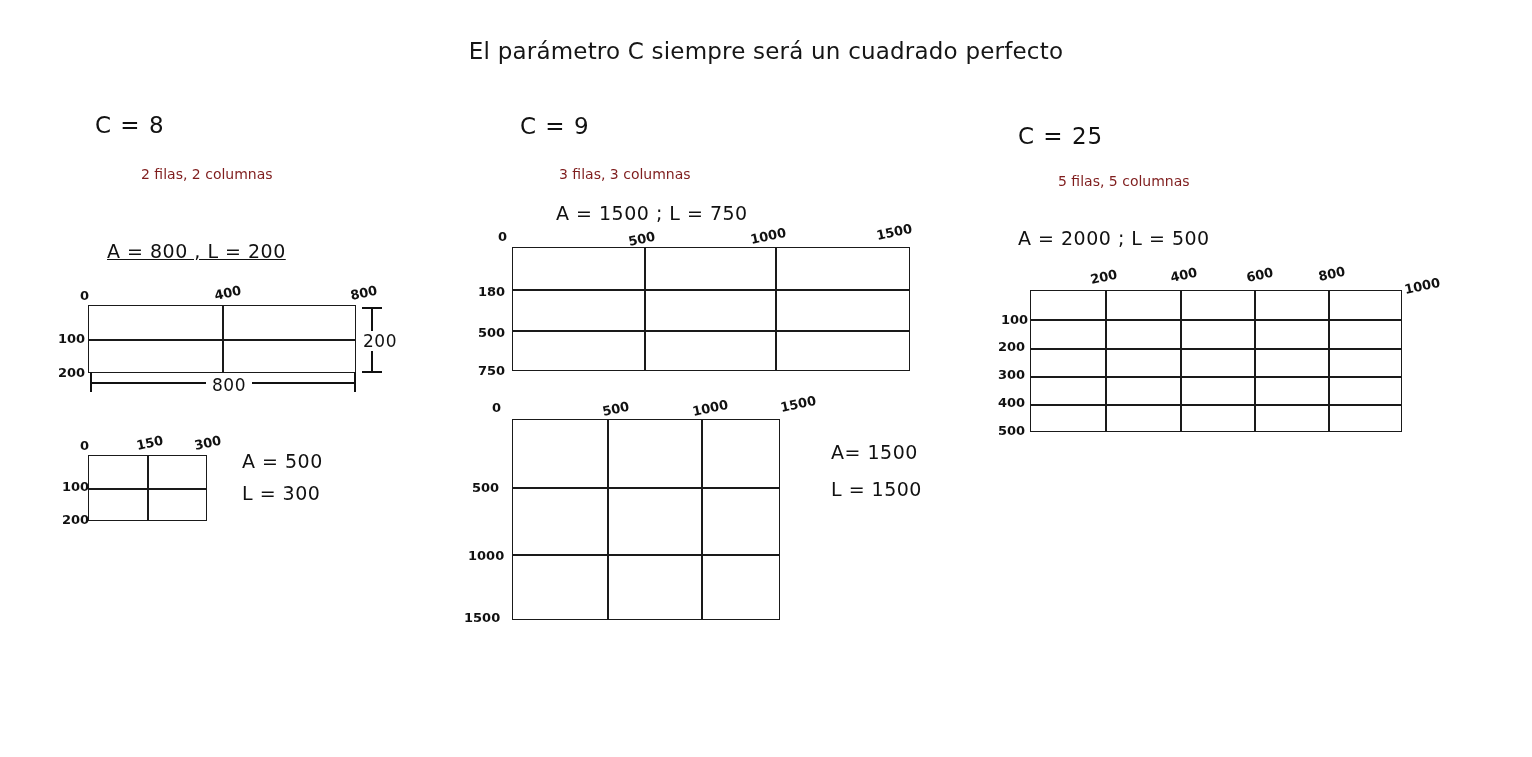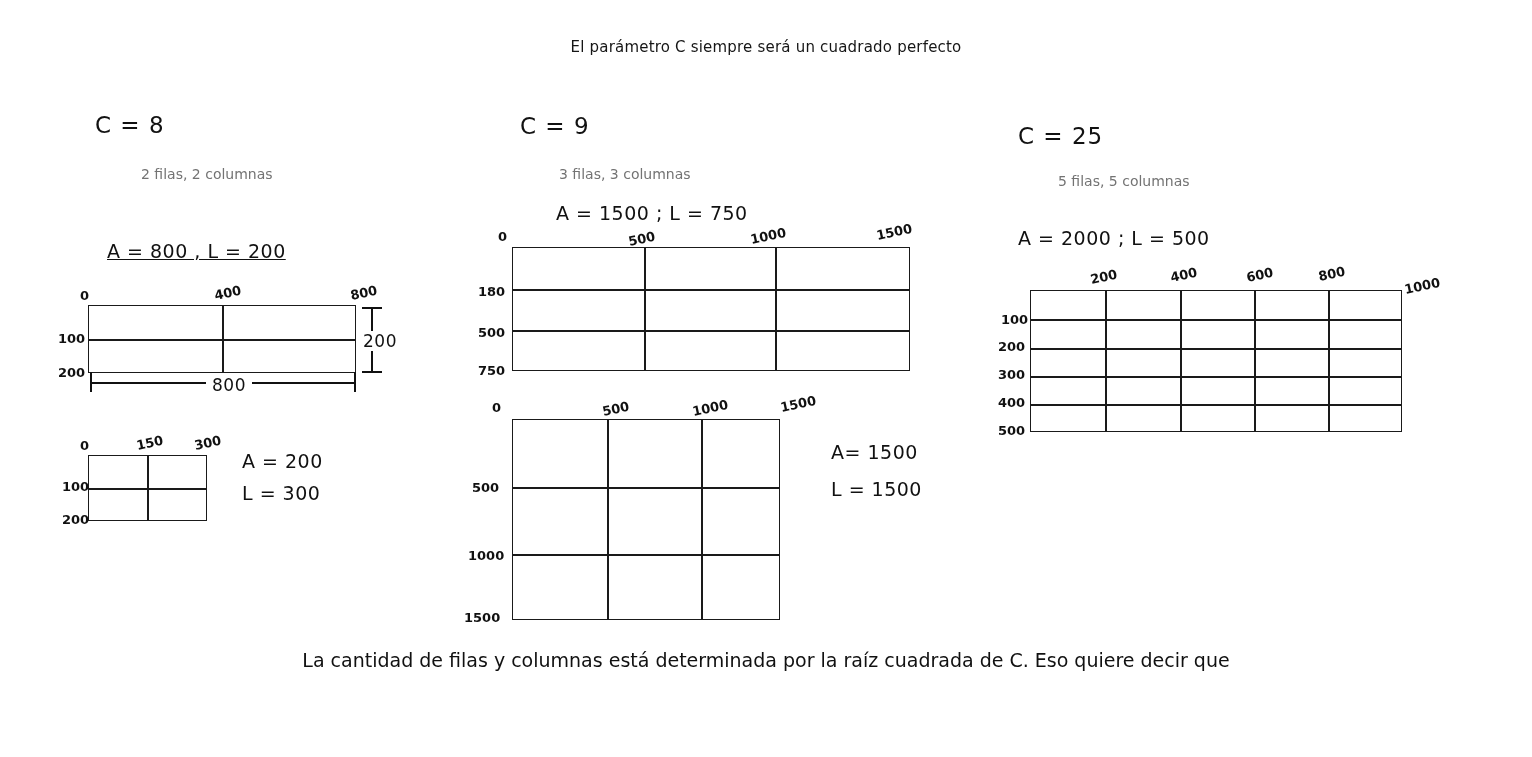--- a/index.html
+++ b/index.html
@@ -15,33 +15,33 @@
     color: #111111;
     overflow: hidden;
   }
   .abs { position: absolute; }
 
   .title {
     top: 38px;
     left: 0;
     width: 1532px;
     text-align: center;
-    font-size: 15px;
+    font-size: 23px;
     letter-spacing: 0.2px;
     color: #161616;
   }
 
   .case-head {
     font-size: 23px;
     letter-spacing: 1px;
     color: #111;
   }
   .case-sub {
     font-size: 14px;
-    color: #737373;
+    color: #7f1d1d;
   }
   .annot {
     font-size: 19px;
     letter-spacing: 0.5px;
     color: #111;
   }
   .annot-sm {
     font-size: 17px;
     letter-spacing: 0.5px;
   }
@@ -117,21 +117,21 @@
 
 <div class="grid" style="left:88px; top:455px; width:119px; height:66px;">
   <div class="gline-v" style="left:58px;"></div>
   <div class="gline-h" style="top:32px;"></div>
 </div>
 <div class="tick" style="left:80px; top:438px;">0</div>
 <div class="tick rot" style="left:138px; top:438px;">150</div>
 <div class="tick rot" style="left:196px; top:438px;">300</div>
 <div class="tick" style="left:62px; top:479px;">100</div>
 <div class="tick" style="left:62px; top:512px;">200</div>
-<div class="abs annot" style="left:242px; top:450px;">A = 200</div>
+<div class="abs annot" style="left:242px; top:450px;">A = 500</div>
 <div class="abs annot" style="left:242px; top:482px;">L = 300</div>
 
 <div class="abs case-head" style="top:113px; left:520px;">C = 9</div>
 <div class="abs case-sub" style="top:166px; left:559px;">3 filas, 3 columnas</div>
 <div class="abs annot" style="top:202px; left:556px;">A = 1500 ;  L = 750</div>
 
 <div class="grid" style="left:512px; top:247px; width:398px; height:124px;">
   <div class="gline-v" style="left:131px;"></div>
   <div class="gline-v" style="left:262px;"></div>
   <div class="gline-h" style="top:41px;"></div>
@@ -180,14 +180,13 @@
 <div class="tick rot" style="left:1248px; top:270px;">600</div>
 <div class="tick rot" style="left:1320px; top:269px;">800</div>
 <div class="tick rot" style="left:1406px; top:282px;">1000</div>
 <div class="tick" style="left:1001px; top:312px;">100</div>
 <div class="tick" style="left:998px; top:339px;">200</div>
 <div class="tick" style="left:998px; top:367px;">300</div>
 <div class="tick" style="left:998px; top:395px;">400</div>
 <div class="tick" style="left:998px; top:423px;">500</div>
 
 <div class="abs footer">
-  <span>La cantidad de filas y columnas está determinada por la raíz cuadrada de C. Eso quiere decir que</span>
 </div>
 
 </body></html>

